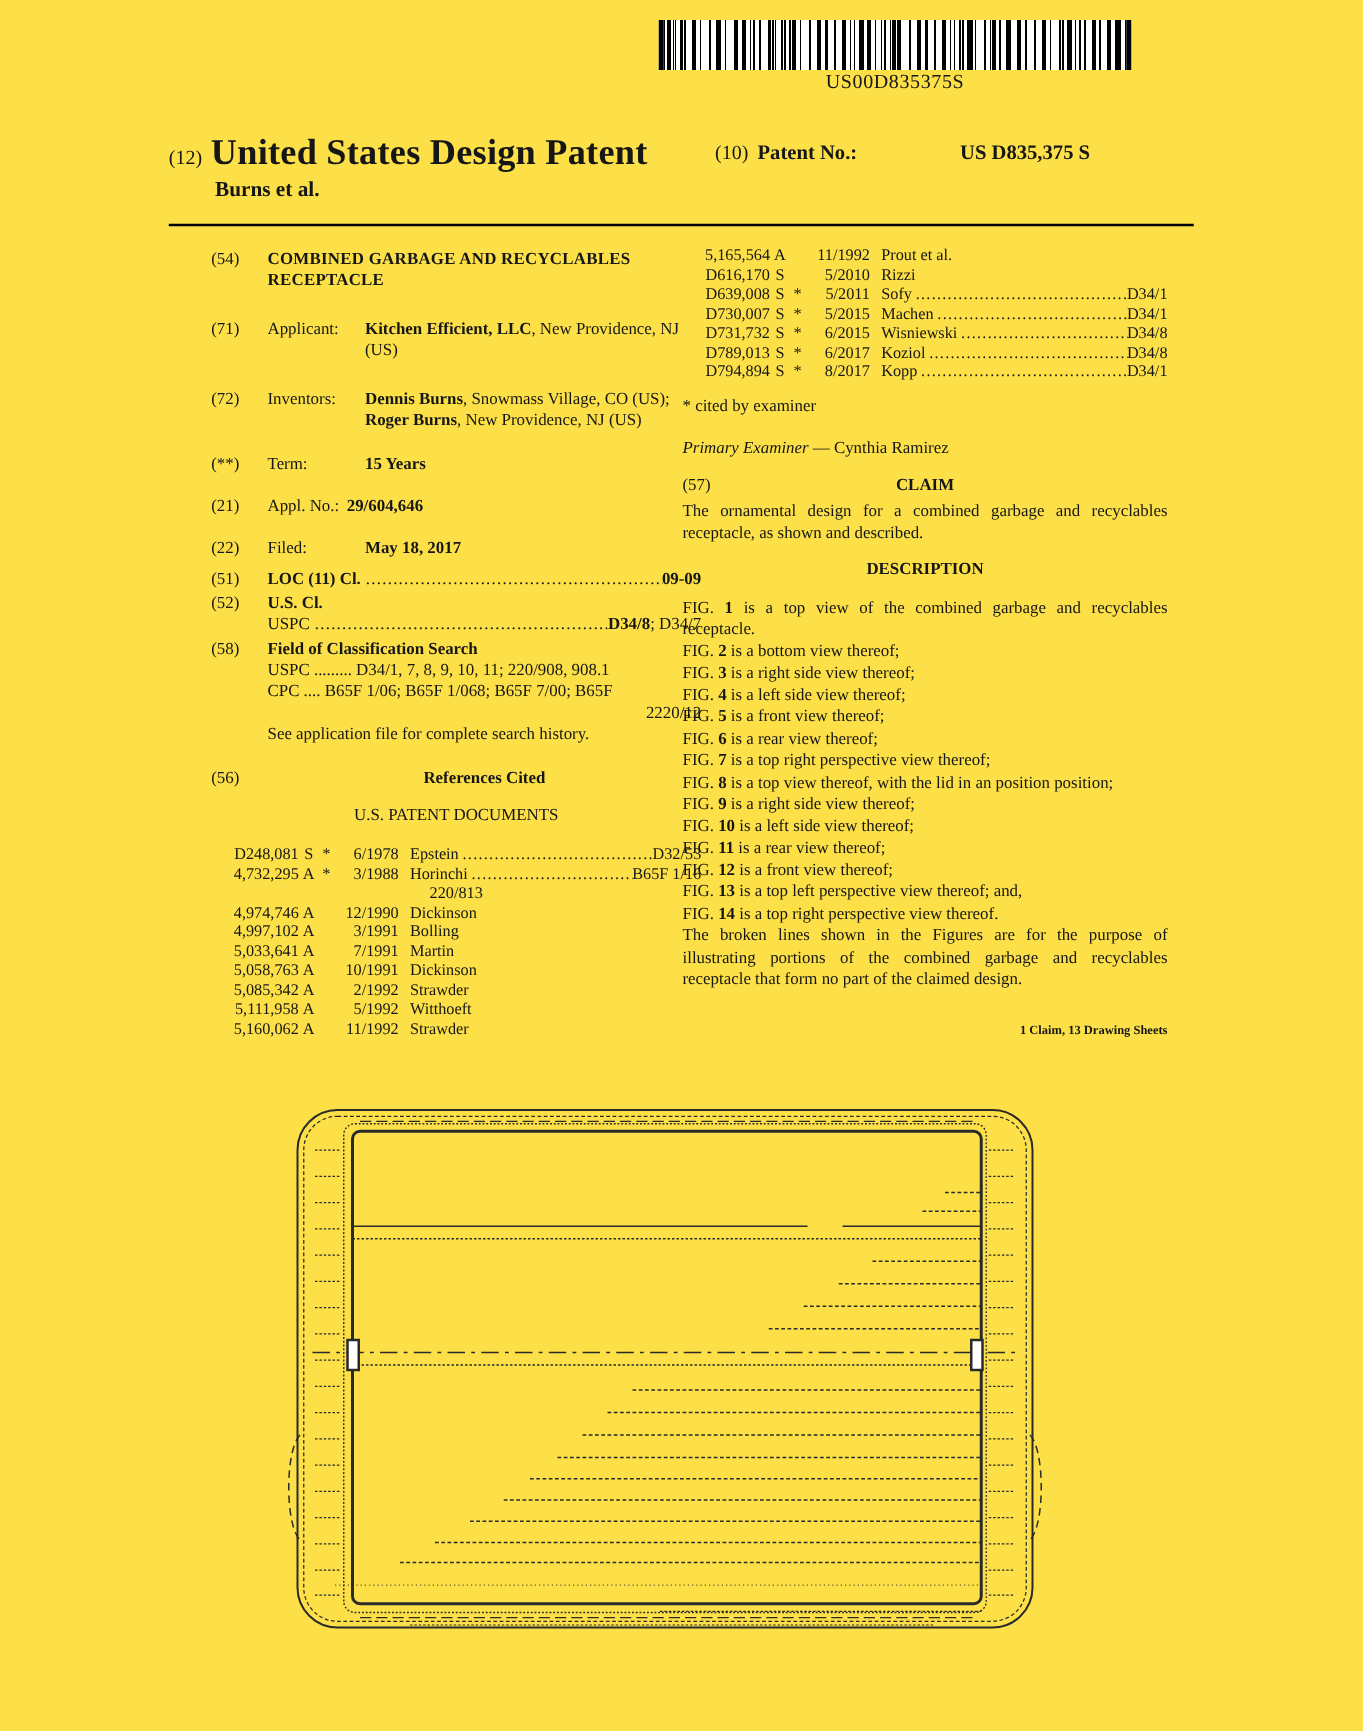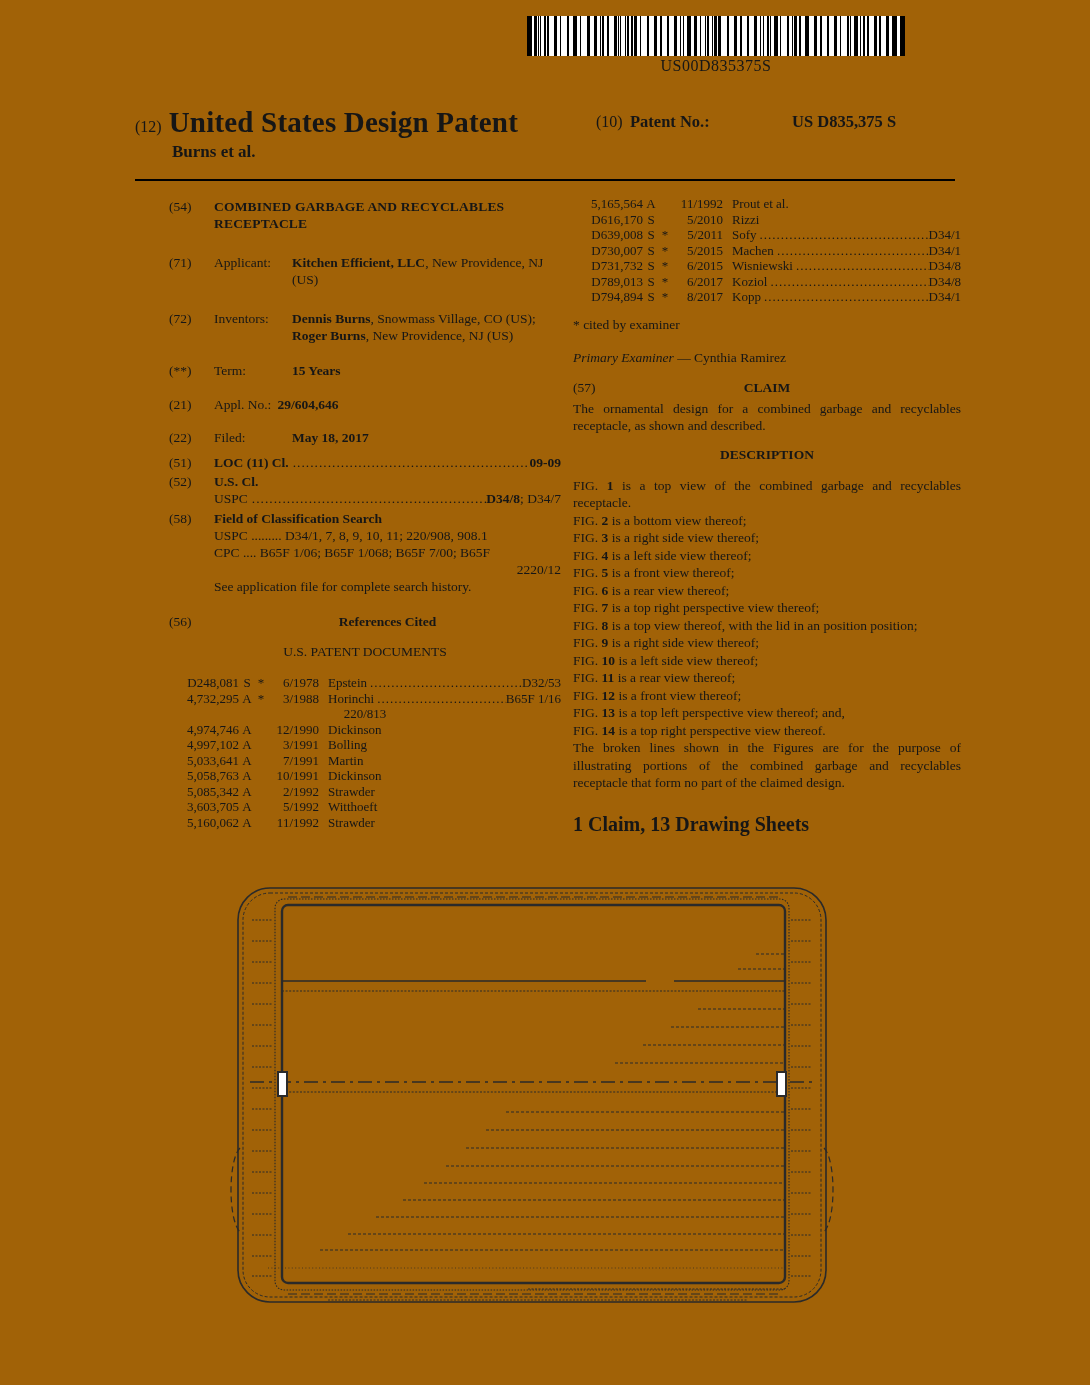--- a/index.html
+++ b/index.html
@@ -1,47 +1,47 @@
 <!DOCTYPE html>
 <html><head>
 <meta charset="utf-8">
 <style>
   html,body{margin:0;padding:0;background:#e9e9e9;}
-  .page{position:relative;width:1090px;height:1385px;background:#a16207;
+  .page{position:relative;width:1090px;height:1385px;background:#fde047;
         font-family:"Liberation Serif","DejaVu Serif",serif;color:#161616;overflow:hidden;}
   .abs{position:absolute;}
 
   
   .barcode{left:527px;top:16px;width:378px;height:40px;
     background-color:#fff;
     background-image:
       repeating-linear-gradient(90deg,#000 0 2px,transparent 2px 7px,#000 7px 10px,transparent 10px 13px,#000 13px 14px,transparent 14px 20px),
       repeating-linear-gradient(90deg,transparent 0 4px,#000 4px 5px,transparent 5px 11px,#000 11px 12px,transparent 12px 17px,#000 17px 19px,transparent 19px 29px);}
   .barcode-caps{position:absolute;left:0;top:0;width:4px;height:40px;background:#000;}
   .barcode-caps.r{left:auto;right:0;}
   .barcode-text{left:527px;top:57px;width:378px;text-align:center;font-size:16px;letter-spacing:.5px;}
 
   
   .hdr-tag{font-size:16px;}
   .hdr-left{left:135px;top:106px;width:440px;}
   .hdr-title-row{display:flex;align-items:baseline;gap:7px;}
   .hdr-title{font-size:29px;font-weight:bold;letter-spacing:.2px;white-space:nowrap;}
   .hdr-inventors{font-size:17px;font-weight:bold;margin:3px 0 0 37px;}
-  .hdr-right{left:572px;top:112px;width:368px;font-size:16.5px;margin-left:24px;}
+  .hdr-right{left:572px;top:112px;width:368px;font-size:16.5px;}
   .hdr-row{display:flex;align-items:baseline;margin-bottom:7px;}
   .hdr-row .hdr-tag{width:34px;flex:none;}
   .hdr-label{font-weight:bold;width:162px;flex:none;}
   .hdr-value{font-weight:bold;white-space:nowrap;}
   .hdr-stars{font-weight:bold;width:44px;flex:none;letter-spacing:2px;}
   .rule{left:135px;top:179px;width:820px;height:0;border-top:2px solid #000;}
 
   
   .col{font-size:13.5px;line-height:17px;}
   .left-col{left:141px;top:198px;width:392px;margin-left:28px;}
-  .right-col{left:573px;top:196px;width:388px;font-family:Liberation Serif, serif;}
+  .right-col{left:546px;top:196px;width:388px;font-family:Liberation Serif, serif;}
   .row{display:flex;}
   .tag{width:45px;flex:none;}
   .lbl{width:78px;flex:none;}
   .b{font-weight:bold;}
   .sec-54{margin-bottom:22px;} .sec-54 .b{letter-spacing:.2px;}
   .sec-71{margin-bottom:22px;} .sec-72{margin-bottom:18px;}
   .sec-term{margin-bottom:17px;} .sec-21{margin-bottom:16px;}
   .sec-22{margin-bottom:8px;} .sec-51{margin-bottom:2px;} .sec-52{margin-bottom:3px;}
   .leader{flex:1;overflow:hidden;white-space:nowrap;letter-spacing:1px;padding:0 4px;color:#161616;}
   .flexfill{flex:1;}
@@ -67,21 +67,21 @@
   .cited-note{margin-top:11px;}
   .examiner{margin-top:16px;}
   .examiner i{font-style:italic;}
   .claim-head{display:flex;margin-top:13px;}
   .claim-head .heading{flex:1;text-align:center;font-weight:bold;margin-right:45px;}
   .claim-text{margin-top:4px;text-align:justify;}
   .desc-heading{margin-top:12px;text-align:center;font-weight:bold;}
   .desc-lines{margin-top:14px;line-height:17.5px;text-align:justify;}
   .desc-line{text-align:justify;}
   .broken-note{text-align:justify;line-height:17.5px;}
-  .sheets{margin-top:24px;text-align:left;font-weight:bold;font-size:20px;}
+  .sheets{margin-top:24px;text-align:right;font-weight:bold;font-size:10px;}
 
   
   .figure{left:228px;top:876px;width:616px;height:436px;}
 </style>
 </head>
 <body>
 
 <div class="page">
 
   <div class="abs barcode">
@@ -241,21 +241,21 @@
             <span class="c-name" style="flex: 1 1 0%;">Dickinson</span>
           </div>
           <div class="ref-row">
             <span class="c-num">5,085,342</span>
             <span class="c-kind">A</span>
             <span class="c-star"></span>
             <span class="c-date">2/1992</span>
             <span class="c-name" style="flex: 1 1 0%;">Strawder</span>
           </div>
           <div class="ref-row">
-            <span class="c-num">3,603,705</span>
+            <span class="c-num">5,111,958</span>
             <span class="c-kind">A</span>
             <span class="c-star"></span>
             <span class="c-date">5/1992</span>
             <span class="c-name" style="flex: 1 1 0%;">Witthoeft</span>
           </div>
           <div class="ref-row">
             <span class="c-num">5,160,062</span>
             <span class="c-kind">A</span>
             <span class="c-star"></span>
             <span class="c-date">11/1992</span>

